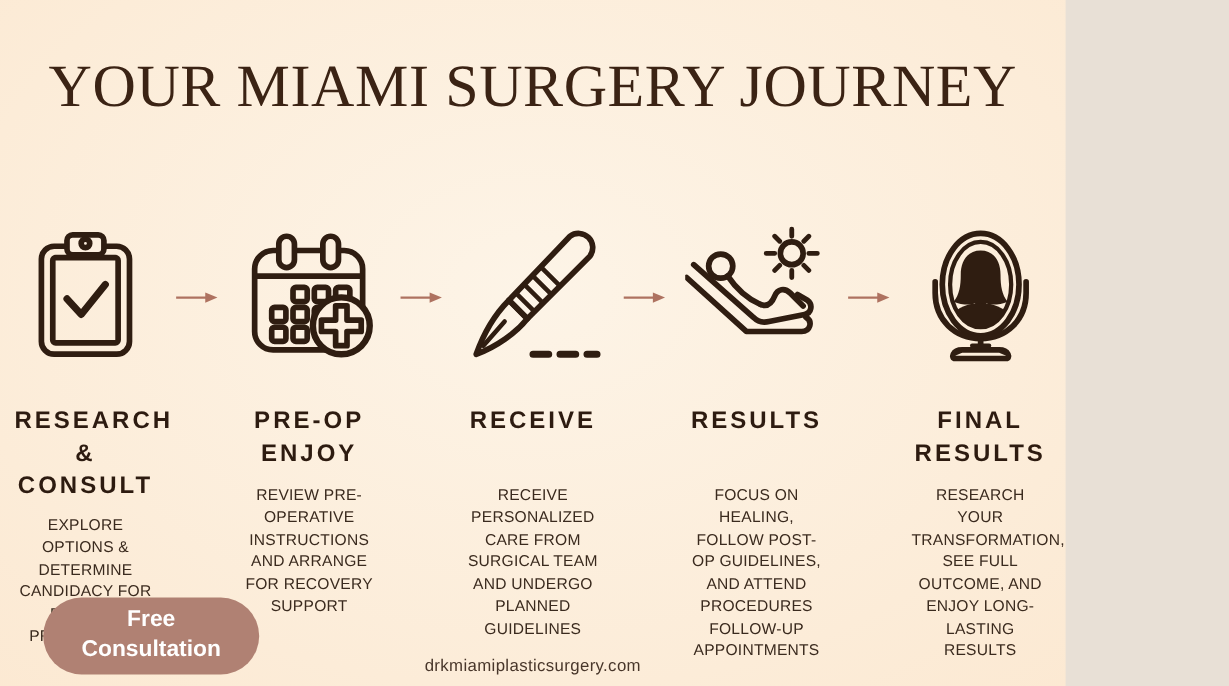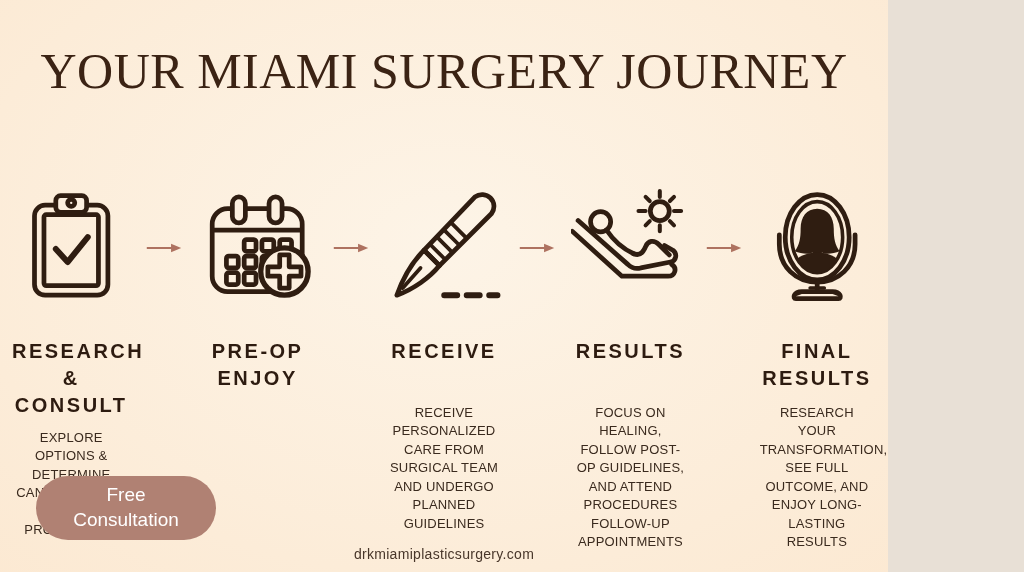--- a/index.html
+++ b/index.html
@@ -13,23 +13,23 @@
     font-family:"Liberation Serif", serif;font-weight:400;
     font-size:50px;letter-spacing:0.5px;color:#3b2314;white-space:nowrap;
   }
   .steps{position:absolute;top:180px;left:12px;right:12px;display:flex;align-items:flex-start;gap:16px;}
   .step{flex:1 1 0;min-width:0;text-align:center;}
   .icon-wrap{height:138px;display:flex;align-items:center;justify-content:center;}
   .arrow{flex:0 0 36px;width:36px;display:flex;justify-content:center;padding-top:60px;}
   .step-title{margin-top:20px;min-height:56px;font-size:20px;font-weight:800;letter-spacing:2.5px;line-height:1.35;color:#2d1b10;}
   .step-desc{margin-top:10px;font-size:13px;font-weight:400;line-height:1.42;letter-spacing:0.2px;color:#3a2a1e;padding:0 2px;}
   .cta{
-    position:absolute;left:36px;top:476px;width:180px;height:64px;
+    position:absolute;left:36px;top:498px;width:180px;height:64px;
     border:none;border-radius:34px;background:#b08173;color:#ffffff;
-    font-family:"Liberation Sans", sans-serif;font-size:19px;font-weight:400;line-height:1.3;
+    font-family:"Liberation Sans", sans-serif;font-size:19px;font-weight:700;line-height:1.3;
     display:flex;align-items:center;justify-content:center;text-align:center;
     padding:0 28px;cursor:pointer;
   }
   .website{
     position:absolute;left:0;right:0;bottom:10px;text-align:center;
     font-size:14px;font-weight:400;letter-spacing:0.3px;color:#48362a;
   }
   svg{display:block;}
 </style>
 </head>
@@ -81,20 +81,21 @@
           <rect x="24" y="70" width="10" height="10" rx="2"></rect>
           <rect x="39" y="70" width="10" height="10" rx="2"></rect>
           <circle cx="73" cy="69" r="20" fill="#fcefdf" stroke-width="4.5"></circle>
           <path d="M69,55 h8 v10 h10 v8 h-10 v10 h-8 v-10 h-10 v-8 h10 Z" stroke-width="4"></path>
         </svg>
       </div>
       <div class="step-title">
         <div>PRE-OP</div>
         <div>ENJOY</div>
       </div>
+      <div class="step-desc">REVIEW PRE-OPERATIVE INSTRUCTIONS AND ARRANGE FOR RECOVERY SUPPORT</div>
     </div>
 
     <div class="arrow">
       <svg width="46" height="16" viewBox="0 0 46 16">
         <line x1="1" y1="8" x2="33" y2="8" stroke="#ae7260" stroke-width="2.6"></line>
         <path d="M32,2.5 L45,8 L32,13.5 Z" fill="#ae7260"></path>
       </svg>
     </div>
 
     <div class="step">

